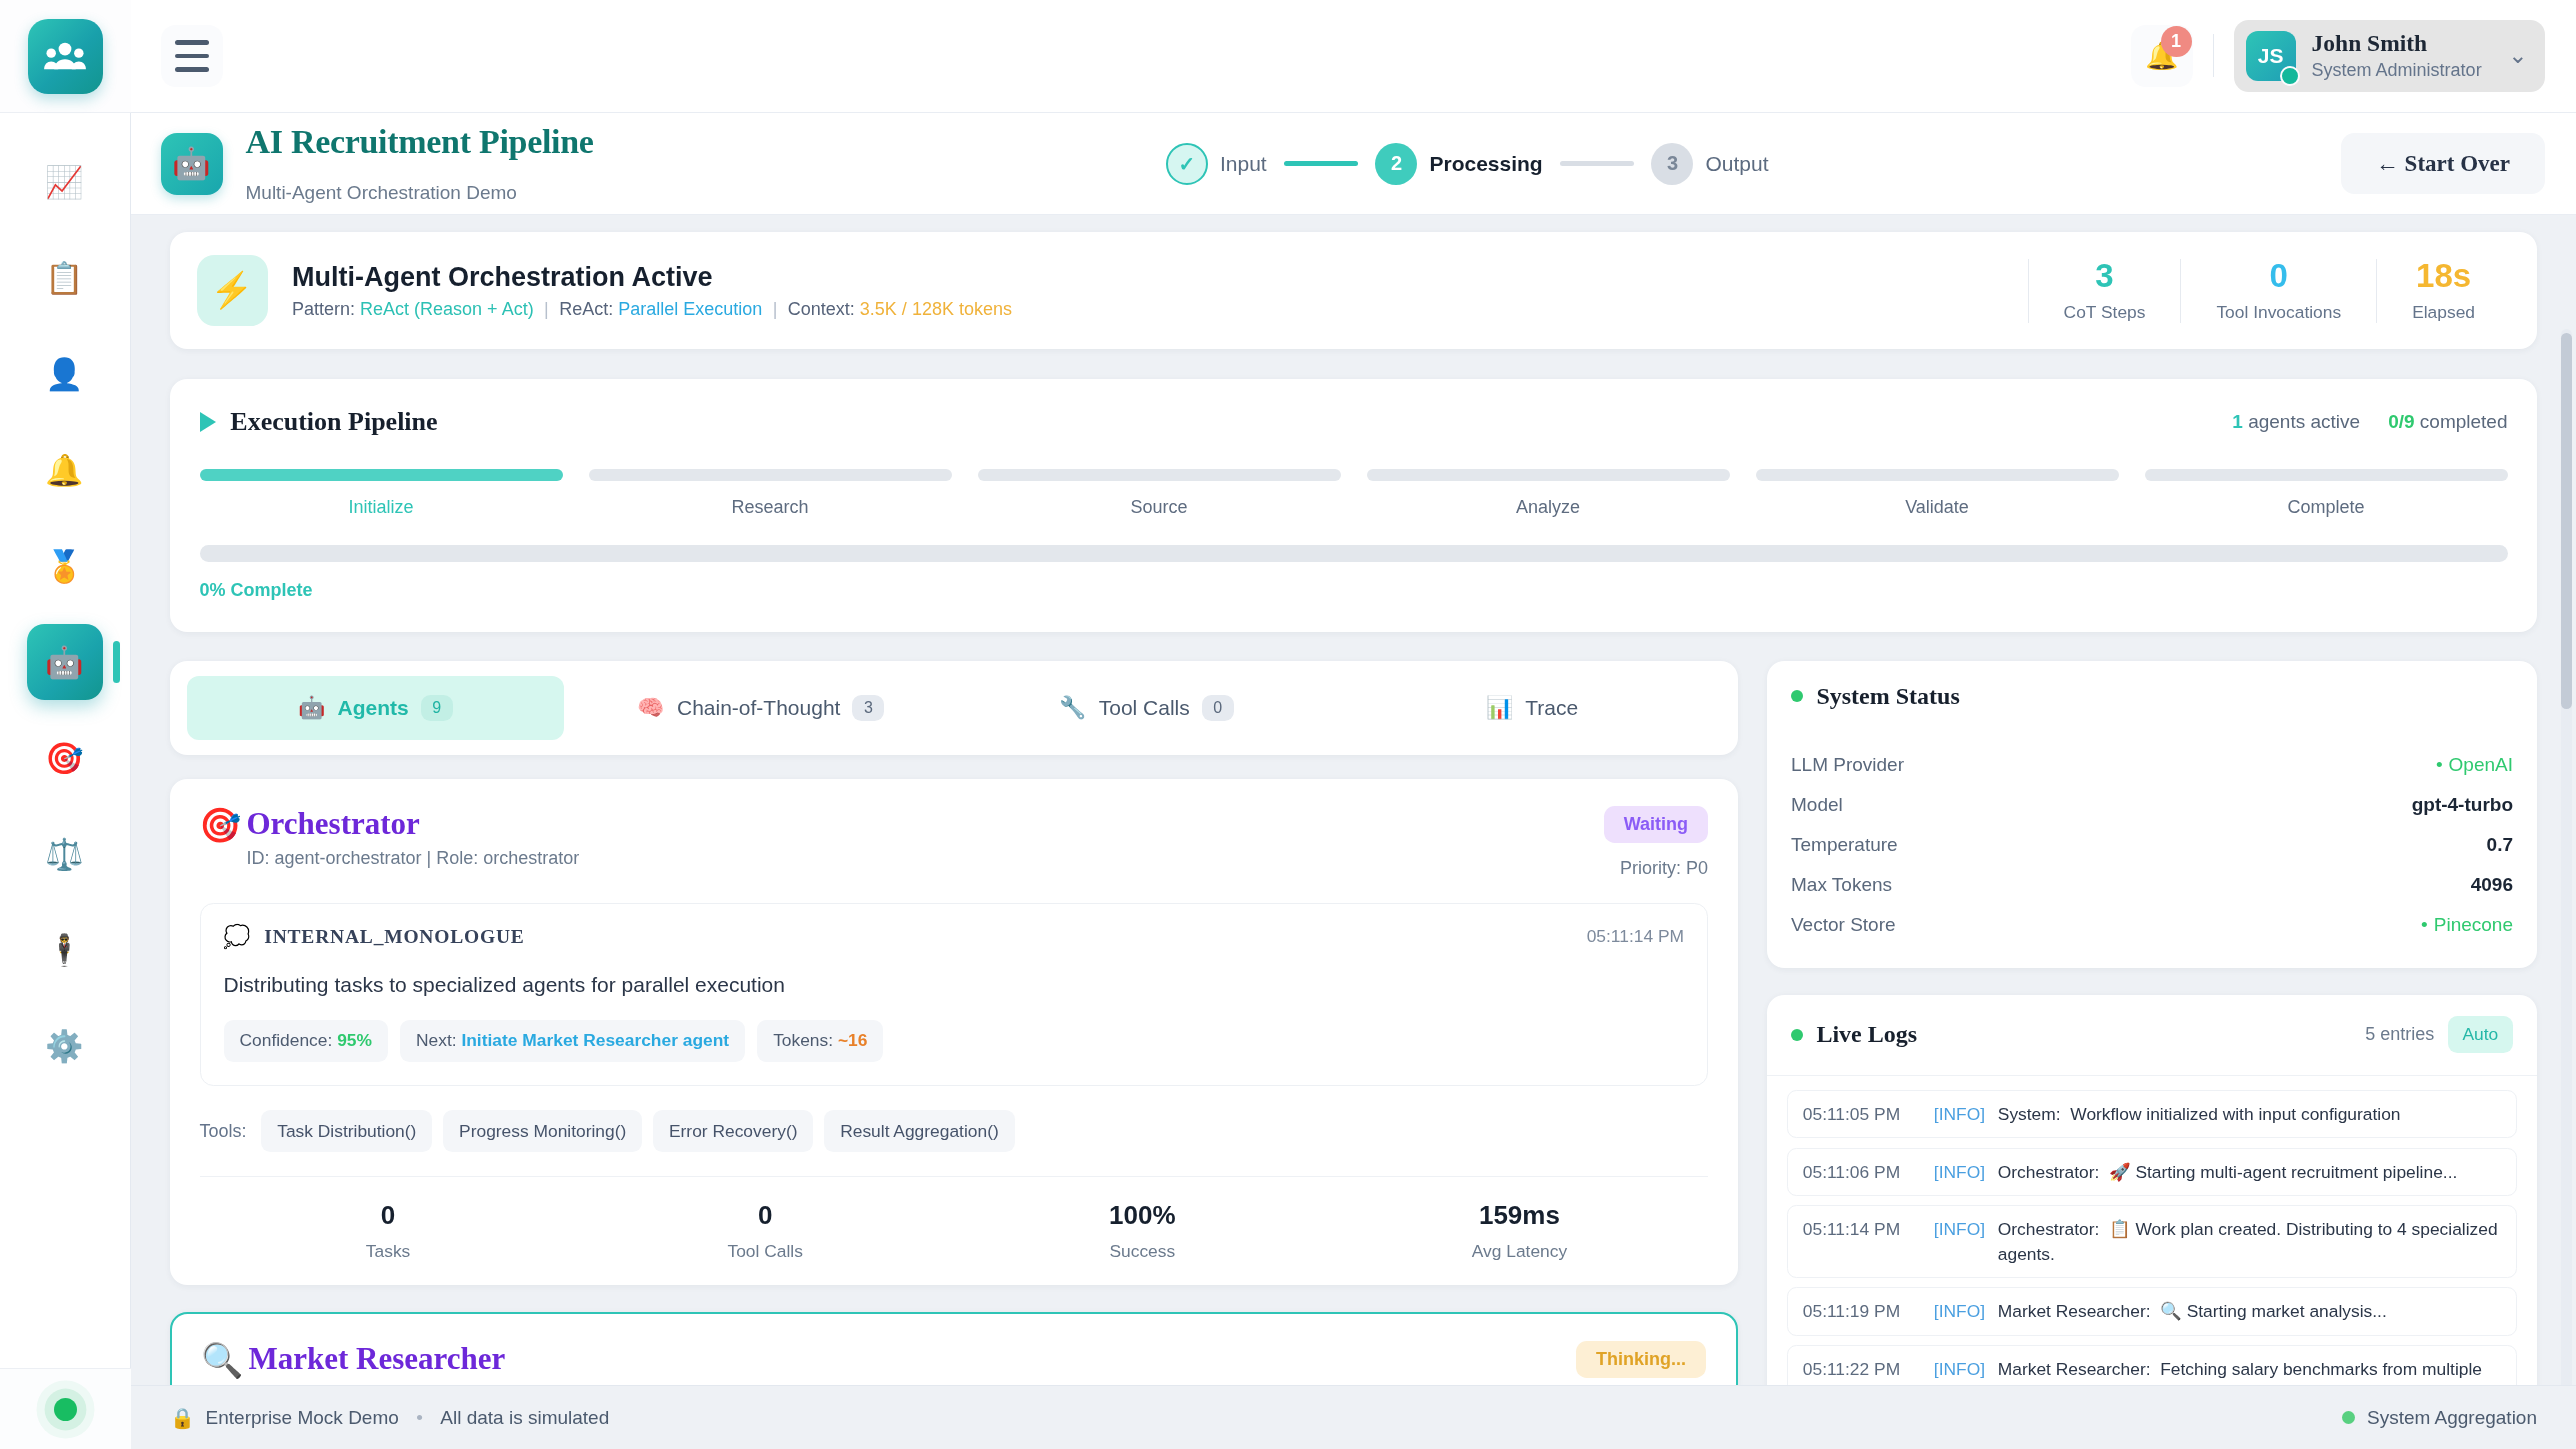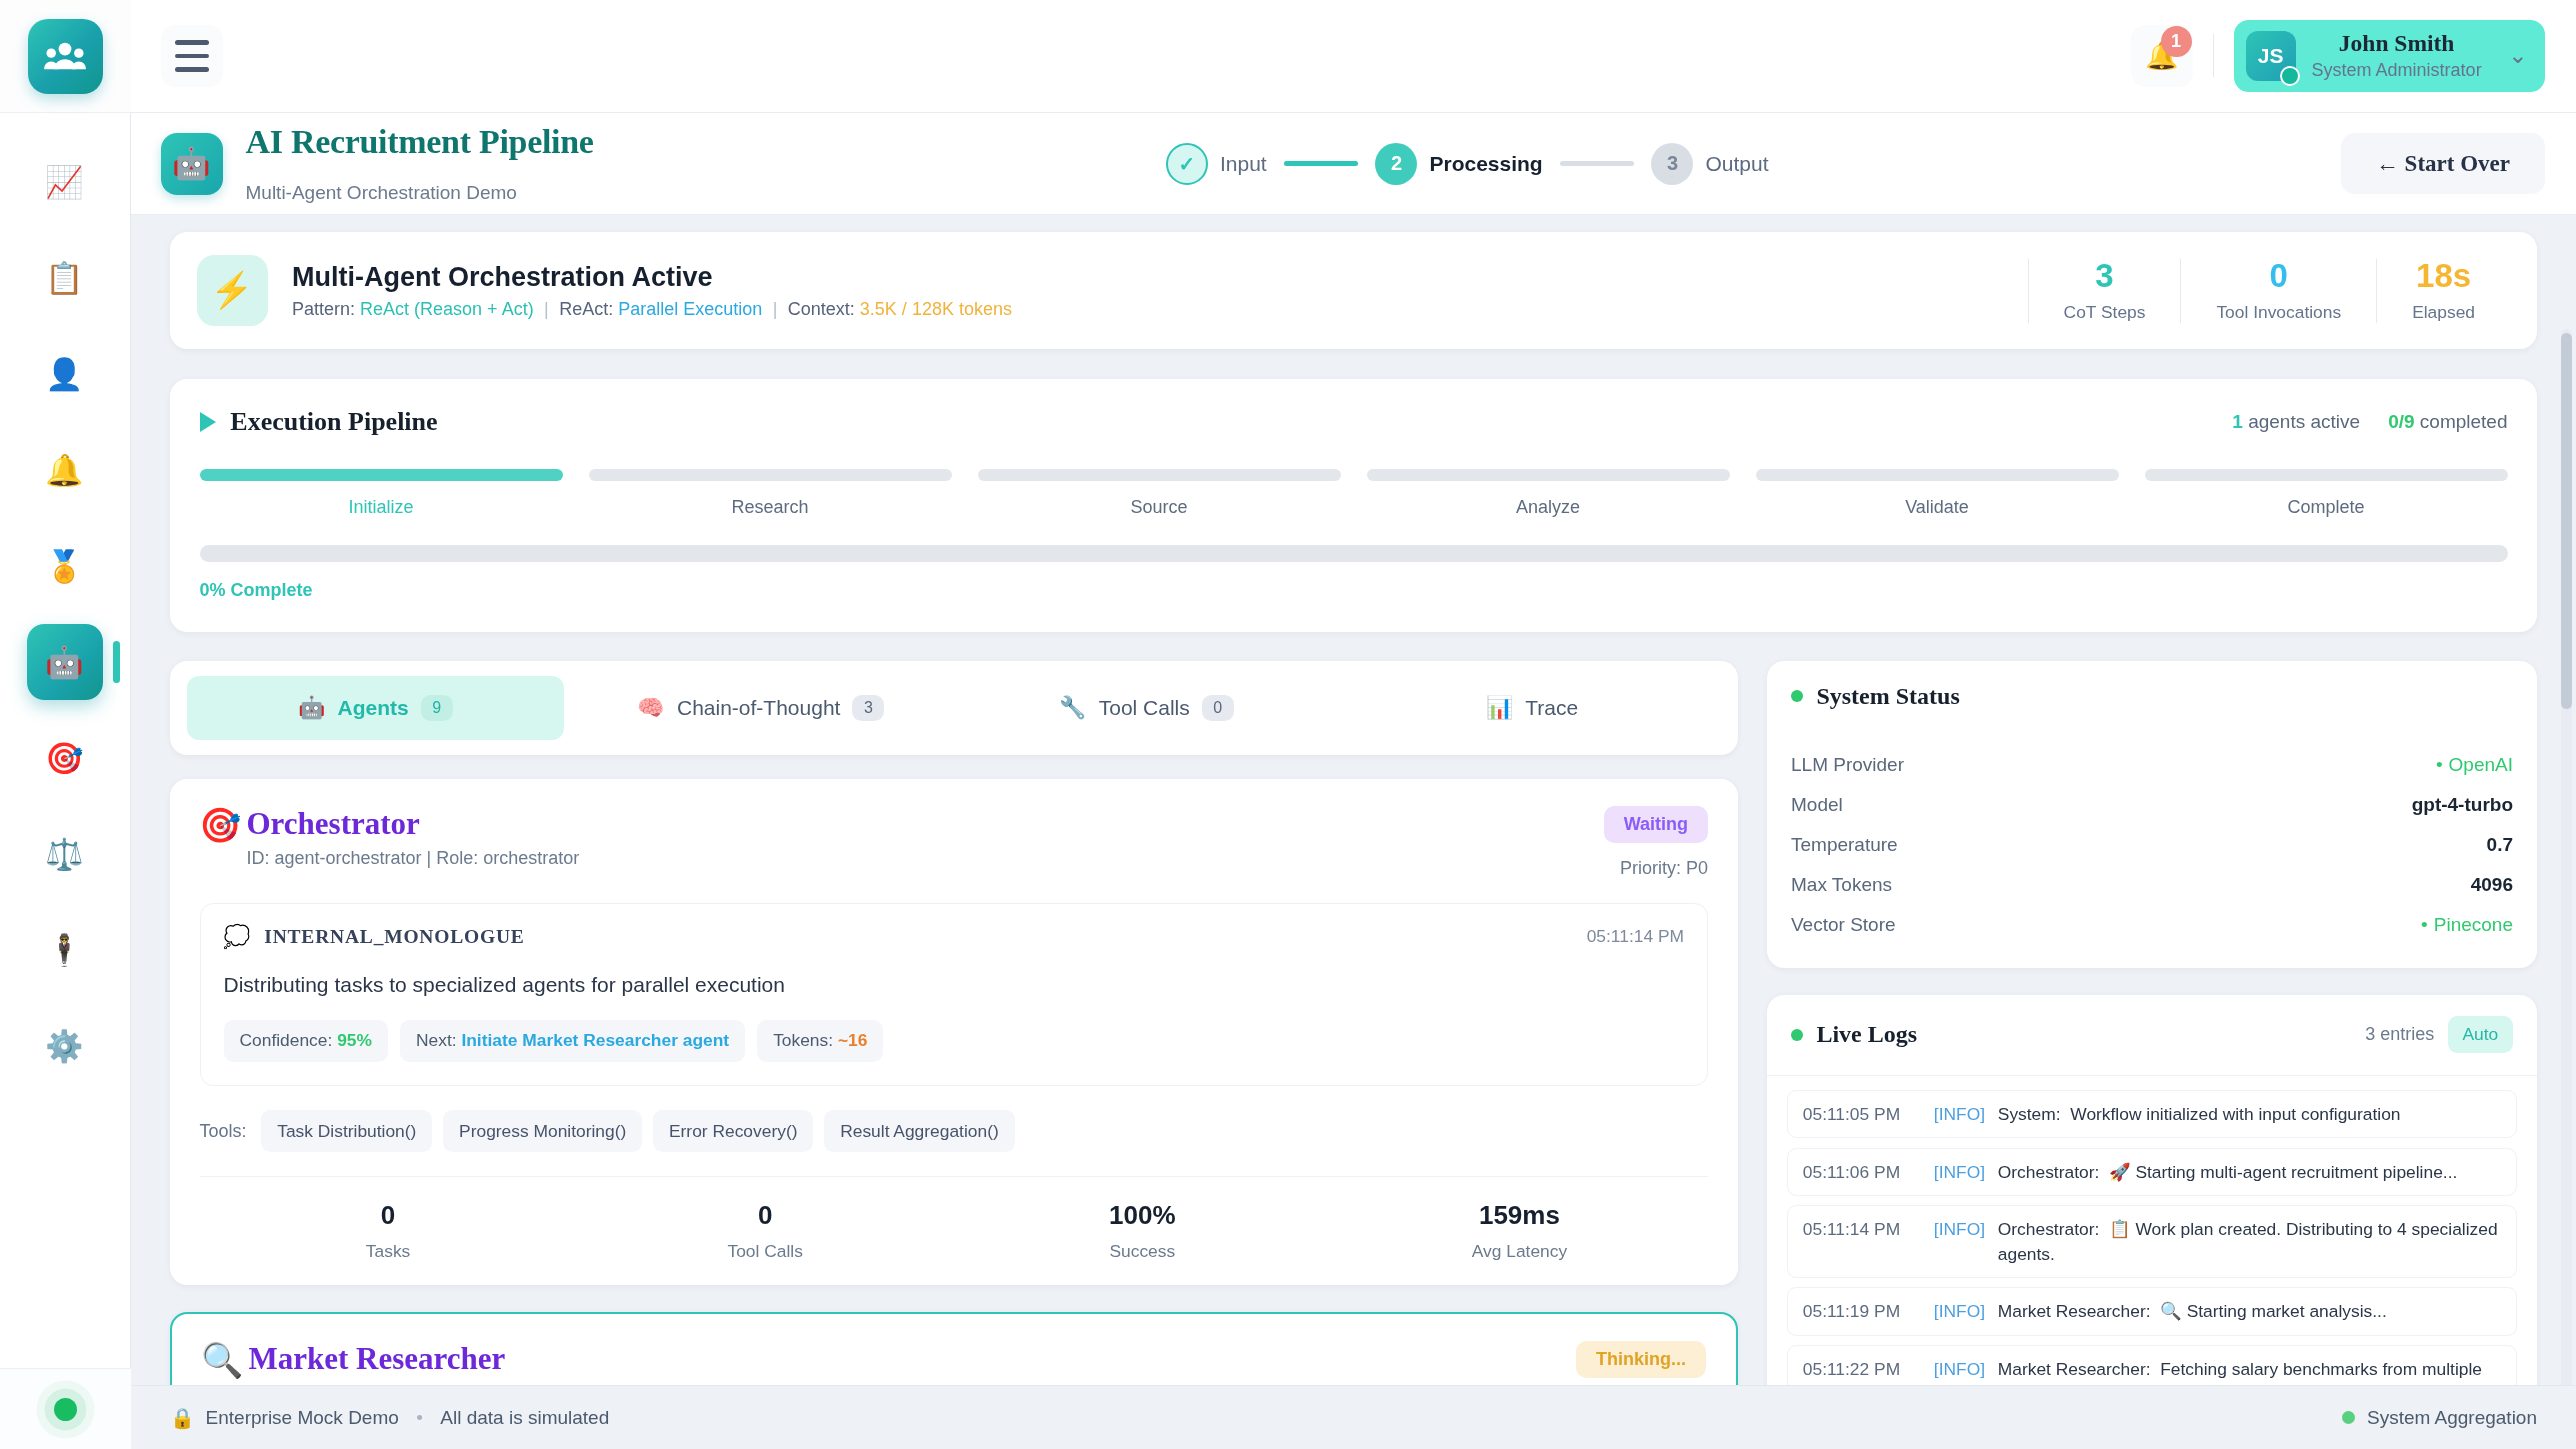--- a/index.html
+++ b/index.html
@@ -84,21 +84,21 @@
   }
   .bell-badge {
     position: absolute; top: 1.3px; right: 1.3px;
     min-width: 31px; height: 31px; padding: 0 6.7px; border-radius: 15.4px;
     background: #f08a82; color: #fff; font-size: 18px; font-weight: 700;
     display: flex; align-items: center; justify-content: center;
   }
   .vdiv { width: 0.7px; height: 43px; background: #e4e9f0; margin: 0 8px; }
   .user-chip {
     display: flex; align-items: center; gap: 16px;
-    padding: 10.7px 17.4px 10.7px 12px; border-radius: 14.8px; background: #5eead4; text-align: center;
+    padding: 10.7px 17.4px 10.7px 12px; border-radius: 14.8px; background: #e5e5e5;
   }
   .avatar {
     width: 50px; height: 50px; border-radius: 12px;
     background: linear-gradient(135deg,#2ec4b6 0%,#1f9fb5 100%);
     color: #fff; font-size: 21px; font-weight: 700;
     display: flex; align-items: center; justify-content: center;
     position: relative;
   }
   .avatar-status {
     position: absolute; right: -4.7px; bottom: -4.7px; width: 20px; height: 20px;
@@ -606,21 +606,21 @@
                   <span class="v green">Pinecone</span>
                 </div>
               </div>
             </div>
 
             <div class="card panel">
               <div class="panel-head bordered">
                 <span class="dot-g"></span>
                 <span class="panel-title">Live Logs</span>
                 <span class="panel-right">
-                  <span class="entries">3 entries</span>
+                  <span class="entries">5 entries</span>
                   <span class="auto-pill">Auto</span>
                 </span>
               </div>
               <div class="logs">
                 <div class="logrow">
                   <span class="log-t">05:11:05 PM</span>
                   <span class="log-lv">[INFO]</span>
                   <span class="log-msg"><b class="log-src" style="font-weight:400">System:</b>&nbsp; <span>Workflow initialized with input configuration</span></span>
                 </div>
                 <div class="logrow">

